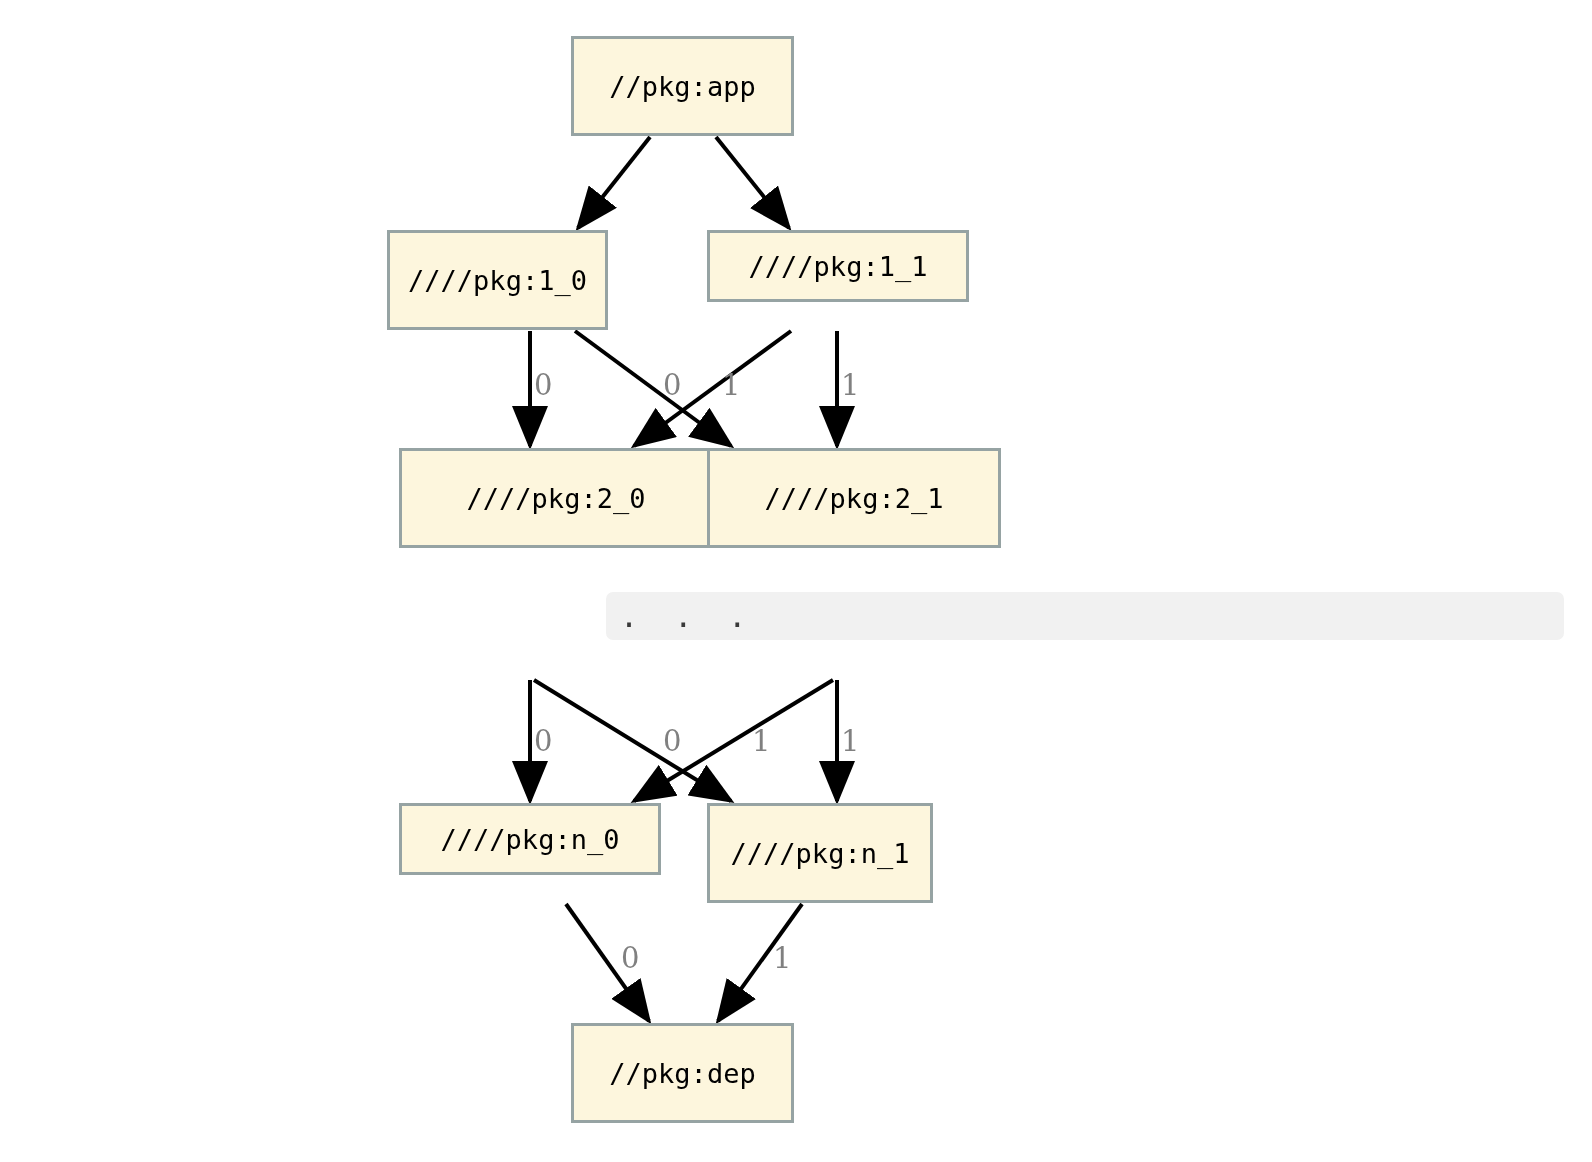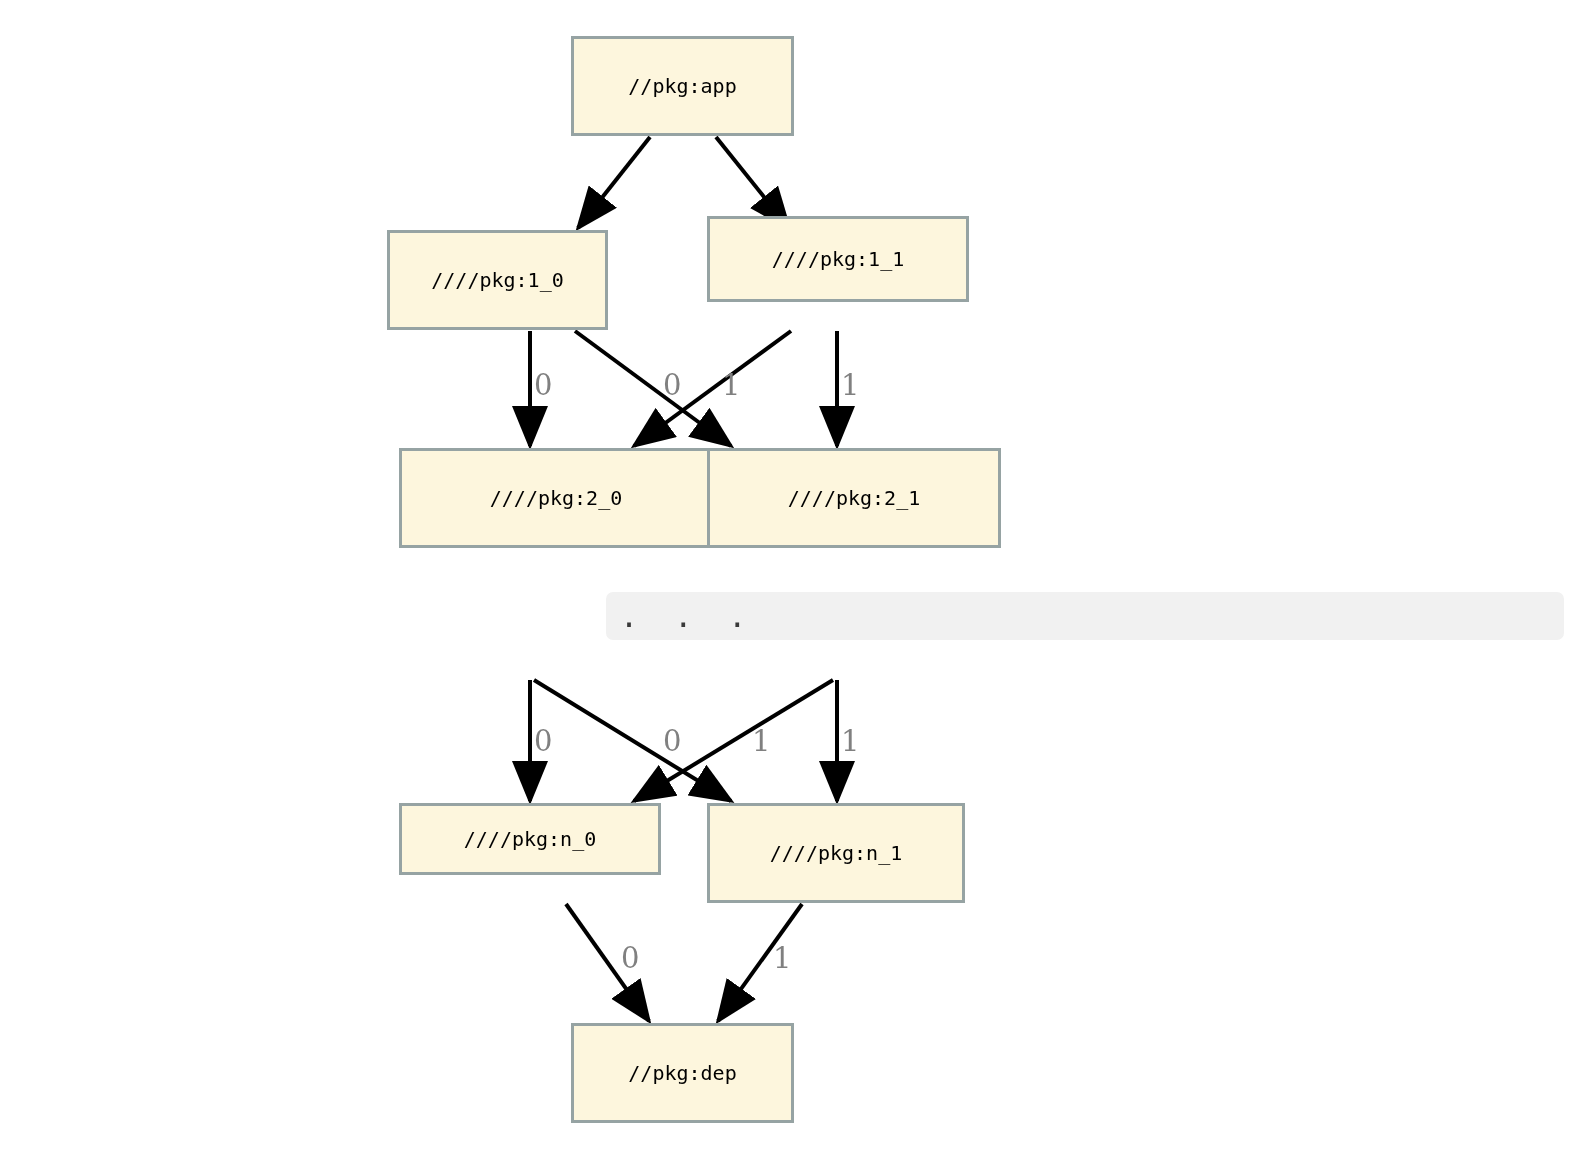--- a/index.html
+++ b/index.html
@@ -30,21 +30,21 @@
     box-sizing: border-box;
     background: #fdf6dd;
     border: 3px solid #96a3a3;
     display: flex;
     align-items: center;
     justify-content: center;
     z-index: 2;
   }
   .node-label {
     font-family: "DejaVu Sans Mono", "Liberation Mono", monospace;
-    font-size: 20px;
+    font-size: 27px;
     color: #000000;
     letter-spacing: 0px;
     white-space: pre;
     line-height: 1;
   }
   .edge-label {
     position: absolute;
     font-family: "DejaVu Serif", "Liberation Serif", serif;
     font-size: 29px;
     color: #808080;
@@ -98,33 +98,33 @@
       </g>
   </svg>
 
   <div id="nodes-layer">
       <div class="node-box" style="left: 571px; top: 36px; width: 223px; height: 100px; background: rgb(253, 246, 221); border-color: rgb(150, 163, 163);">
         <span class="node-label">//pkg:app</span>
       </div>
       <div class="node-box" style="left: 387px; top: 230px; width: 221px; height: 100px; background: rgb(253, 246, 221); border-color: rgb(150, 163, 163);">
         <span class="node-label">////pkg:1_0</span>
       </div>
-      <div class="node-box" style="left: 707px; top: 216px; width: 262px; height: 86px; background: rgb(253, 246, 221); border-color: rgb(150, 163, 163);">
+      <div class="node-box" style="left: 707px; top: 230px; width: 262px; height: 72px; background: rgb(253, 246, 221); border-color: rgb(150, 163, 163);">
         <span class="node-label">////pkg:1_1</span>
       </div>
       <div class="node-box" style="left: 399px; top: 448px; width: 314px; height: 100px; background: rgb(253, 246, 221); border-color: rgb(150, 163, 163);">
         <span class="node-label">////pkg:2_0</span>
       </div>
       <div class="node-box" style="left: 707px; top: 448px; width: 294px; height: 100px; background: rgb(253, 246, 221); border-color: rgb(150, 163, 163);">
         <span class="node-label">////pkg:2_1</span>
       </div>
       <div class="node-box" style="left: 399px; top: 803px; width: 262px; height: 72px; background: rgb(253, 246, 221); border-color: rgb(150, 163, 163);">
         <span class="node-label">////pkg:n_0</span>
       </div>
-      <div class="node-box" style="left: 707px; top: 803px; width: 258px; height: 100px; background: rgb(253, 246, 221); border-color: rgb(150, 163, 163);">
+      <div class="node-box" style="left: 707px; top: 803px; width: 226px; height: 100px; background: rgb(253, 246, 221); border-color: rgb(150, 163, 163);">
         <span class="node-label">////pkg:n_1</span>
       </div>
       <div class="node-box" style="left: 571px; top: 1023px; width: 223px; height: 100px; background: rgb(253, 246, 221); border-color: rgb(150, 163, 163);">
         <span class="node-label">//pkg:dep</span>
       </div>
     </div>
   <div id="labels-layer">
       <span class="edge-label" style="left: 534px; top: 371px; color: rgb(128, 128, 128);">0</span>
       <span class="edge-label" style="left: 663px; top: 371px; color: rgb(128, 128, 128);">0</span>
       <span class="edge-label" style="left: 722px; top: 371px; color: rgb(128, 128, 128);">1</span>

